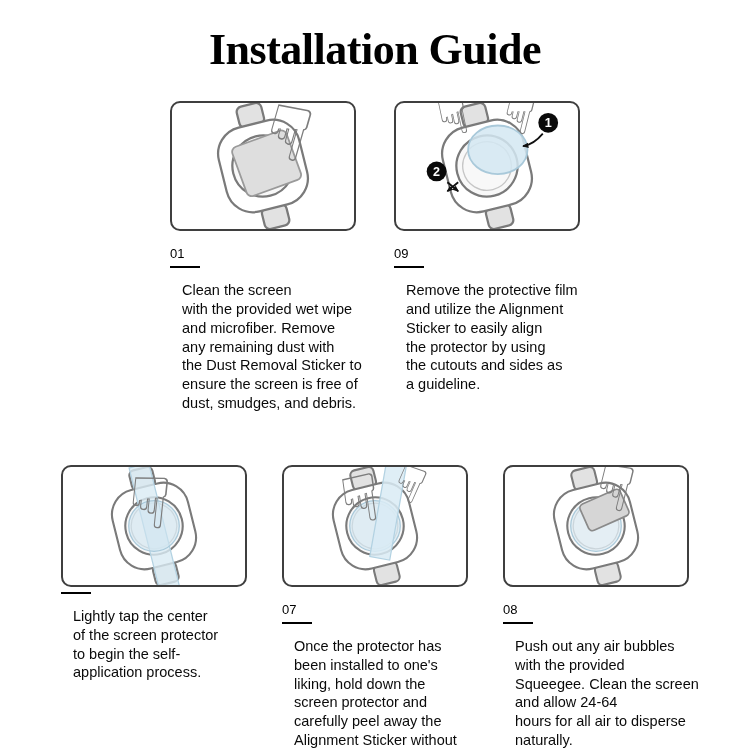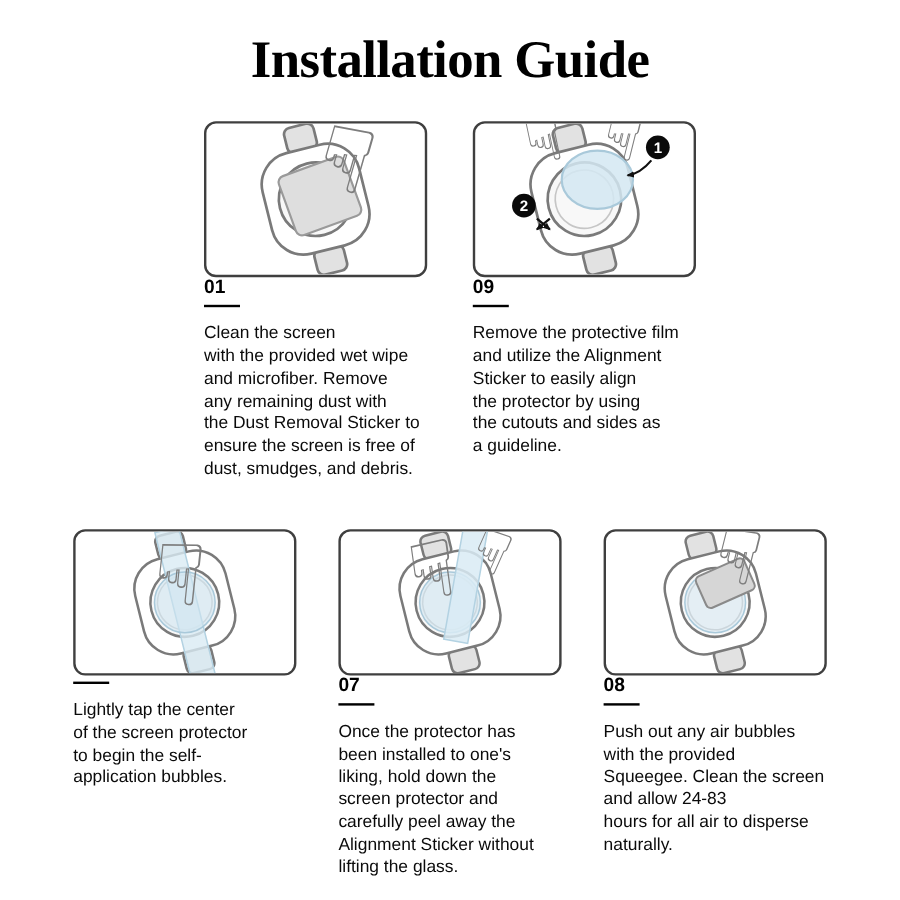--- a/index.html
+++ b/index.html
@@ -19,27 +19,27 @@
   .step{width:186px;flex:0 0 186px;}
   .illus-box{
     width:182px;height:126px;
     border:2px solid #3f3f3f;
     border-radius:10px;
     background:#fff;
     overflow:hidden;
   }
   .row2 .illus-box{height:118px;}
   .illus{width:100%;height:100%;display:block;}
-  .step-number{font-weight:700;font-size:16px;}
+  .step-number{font-weight:400;font-size:13px;margin-top:15px;}
   .rule{width:30px;height:2px;background:#000;margin-top:5px;margin-bottom:13px;}
   .desc{
     font-size:14.5px;
     line-height:1.3;
     white-space:pre-line;
-    margin:0;
+    margin:12px;
     width:210px;
     color:#0a0a0a;
   }
   .hand{font-family:"DejaVu Sans", sans-serif;}
 </style>
 </head>
 <body>
 
 <svg width="0" height="0" style="position:absolute" aria-hidden="true">
   <defs>
@@ -119,21 +119,21 @@
           <use href="#sym-watch"></use>
           <rect x="88" y="-4" width="24" height="150" fill="#d9ebf4" fill-opacity="0.8" stroke="#b3d2e2" stroke-width="1.5" transform="rotate(-14 100 70)"></rect>
           <circle cx="100" cy="70" r="30" fill="#cfe4f0" fill-opacity="0.6" stroke="#a9c9da" stroke-width="1.5"></circle>
           <text class="hand" x="70" y="72" font-size="84" fill="#7d7d7d" transform="rotate(6 100 30)">☟</text>
         </svg>
       </div>
       <div class="rule"></div>
       <p class="desc">Lightly tap the center
 of the screen protector
 to begin the self-
-application bubbles.</p>
+application process.</p>
     </section>
 
     <section class="step">
       <div class="illus-box">
         <svg class="illus" viewBox="0 0 200 140">
           <use href="#sym-watch"></use>
           <circle cx="100" cy="70" r="30" fill="#cfe4f0" fill-opacity="0.6" stroke="#a9c9da" stroke-width="1.5"></circle>
           <rect x="104" y="-10" width="24" height="120" fill="#d9ebf4" fill-opacity="0.85" stroke="#b3d2e2" stroke-width="1.5" transform="rotate(10 120 50)"></rect>
           <text class="hand" x="58" y="64" font-size="78" fill="#7d7d7d" transform="rotate(-8 90 30)">☟</text>
           <text class="hand" x="124" y="44" font-size="58" fill="#7d7d7d" transform="rotate(24 150 20)">☟</text>
@@ -157,20 +157,20 @@
           <circle cx="100" cy="70" r="30" fill="#cfe4f0" fill-opacity="0.5" stroke="#a9c9da" stroke-width="1.5"></circle>
           <rect x="84" y="34" width="52" height="34" rx="5" fill="#d6d6d6" stroke="#8a8a8a" stroke-width="2" transform="rotate(-24 110 51)"></rect>
           <text class="hand" x="100" y="52" font-size="74" fill="#7d7d7d" transform="rotate(14 130 24)">☟</text>
         </svg>
       </div>
       <div class="step-number">08</div>
       <div class="rule"></div>
       <p class="desc">Push out any air bubbles
 with the provided
 Squeegee. Clean the screen
-and allow 24-83
+and allow 24-64
 hours for all air to disperse
 naturally.</p>
     </section>
 
   </div>
 
 </div>
 
 </body></html>

